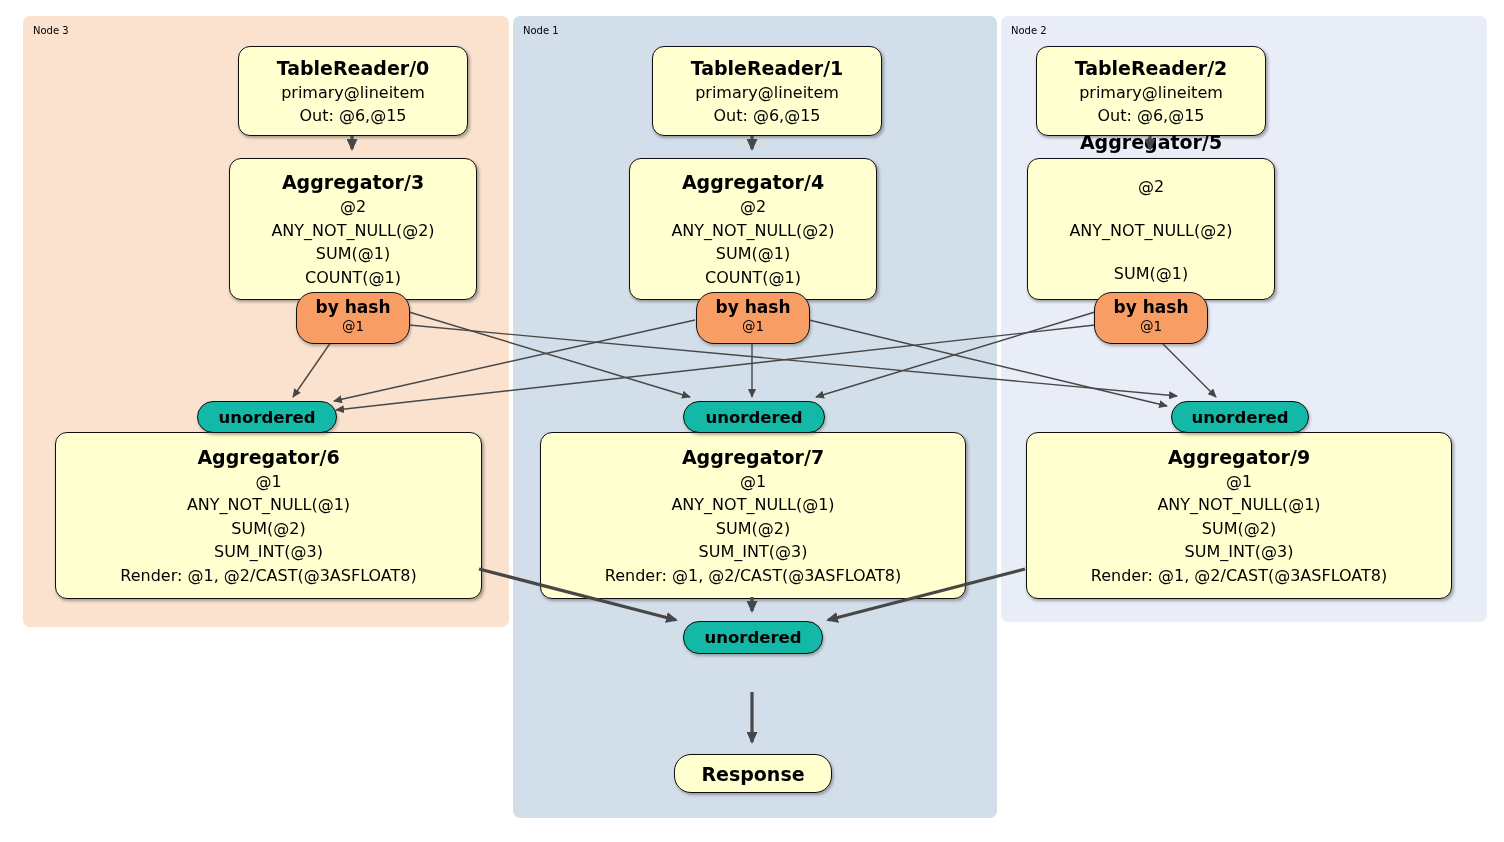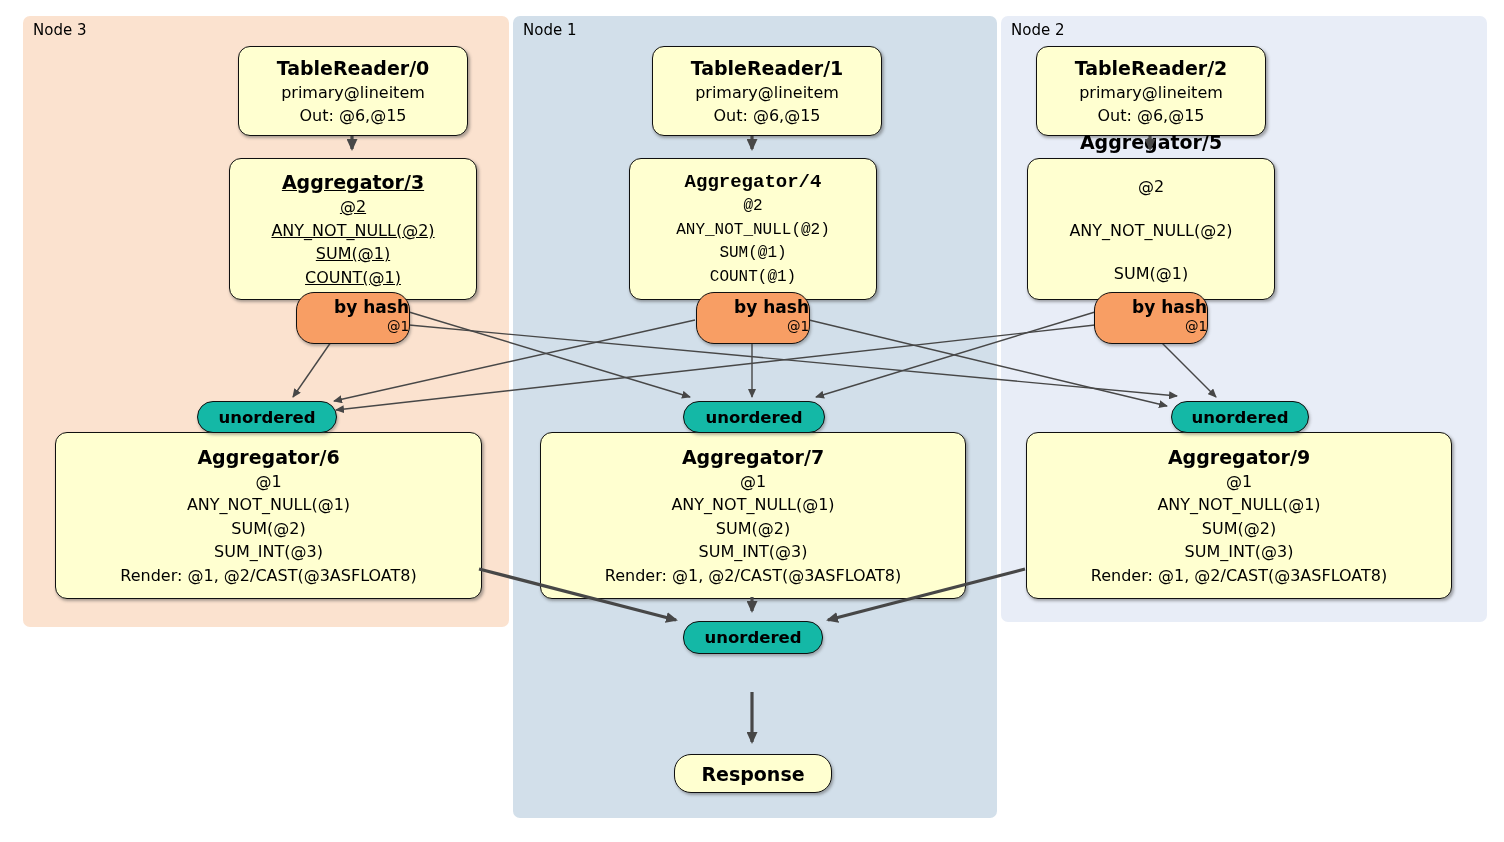--- a/index.html
+++ b/index.html
@@ -4,43 +4,43 @@
 <style>
   html,body{margin:0;padding:0;background:#ffffff;}
   .canvas{position:relative;width:1504px;height:842px;overflow:hidden;
           font-family:"DejaVu Sans","Liberation Sans",sans-serif;color:#000;}
 
   
   .group{position:absolute;border-radius:7px;z-index:1;}
   #group-node3{left:23px;top:16px;width:486px;height:611px;background:#fbe2cf;}
   #group-node1{left:513px;top:16px;width:484px;height:802px;background:#d2dfea;}
   #group-node2{left:1001px;top:16px;width:486px;height:606px;background:#e8edf7;}
-  .group-label{position:absolute;left:10px;top:5px;font-size:15px;line-height:19px;}
+  .group-label{position:absolute;left:10px;top:5px;font-size:10px;line-height:19px;}
 
   
   .pbox{position:absolute;background:#ffffd0;border:1.5px solid #101010;border-radius:12px;
         display:flex;flex-direction:column;justify-content:center;align-items:center;
         text-align:center;z-index:2;box-shadow:1.5px 2px 3px rgba(70,70,70,.45);}
   .pbox .title{font-weight:bold;font-size:19px;line-height:26px;white-space:nowrap;}
   .pbox .line{font-size:16px;line-height:23.5px;white-space:nowrap;}
   #box-tr0{left:238px;top:46px;width:228px;height:88px;}
   #box-tr1{left:652px;top:46px;width:228px;height:88px;}
   #box-tr2{left:1036px;top:46px;width:228px;height:88px;}
-  #box-agg3{left:229px;top:158px;width:246px;height:140px;text-decoration:underline;}
-  #box-agg4{left:629px;top:158px;width:246px;height:140px;font-family:Liberation Mono, monospace;}
+  #box-agg3{left:229px;top:158px;width:246px;height:140px;}
+  #box-agg4{left:629px;top:158px;width:246px;height:140px;}
   #box-agg5{left:1027px;top:158px;width:246px;height:140px;gap:20px;}
   #box-agg6{left:55px;top:432px;width:425px;height:165px;}
   #box-agg7{left:540px;top:432px;width:424px;height:165px;}
   #box-agg8{left:1026px;top:432px;width:424px;height:165px;}
   #box-noop{left:679px;top:654px;width:145px;height:37px;border-radius:9px;}
   #box-response{left:674px;top:754px;width:156px;height:37px;border-radius:17px;}
 
   
   .router{position:absolute;background:#f89e64;border:1.5px solid #101010;border-radius:18px;
-          text-align:right;z-index:4;box-shadow:1px 2px 3px rgba(70,70,70,.4);}
+          text-align:center;z-index:4;box-shadow:1px 2px 3px rgba(70,70,70,.4);}
   .router-label{font-weight:bold;font-size:17px;line-height:22px;margin-top:3px;white-space:nowrap;}
   .router-detail{font-size:13.5px;line-height:17px;white-space:nowrap;}
   #router-3{left:296px;top:292px;width:112px;height:50px;}
   #router-4{left:696px;top:292px;width:112px;height:50px;}
   #router-5{left:1094px;top:292px;width:112px;height:50px;}
 
   
   .stream{position:absolute;background:#14b8a6;border:1.5px solid #101010;border-radius:16px;
           display:flex;align-items:center;justify-content:center;font-weight:bold;
           font-size:16.5px;white-space:nowrap;z-index:4;box-shadow:1px 2px 3px rgba(70,70,70,.4);}

